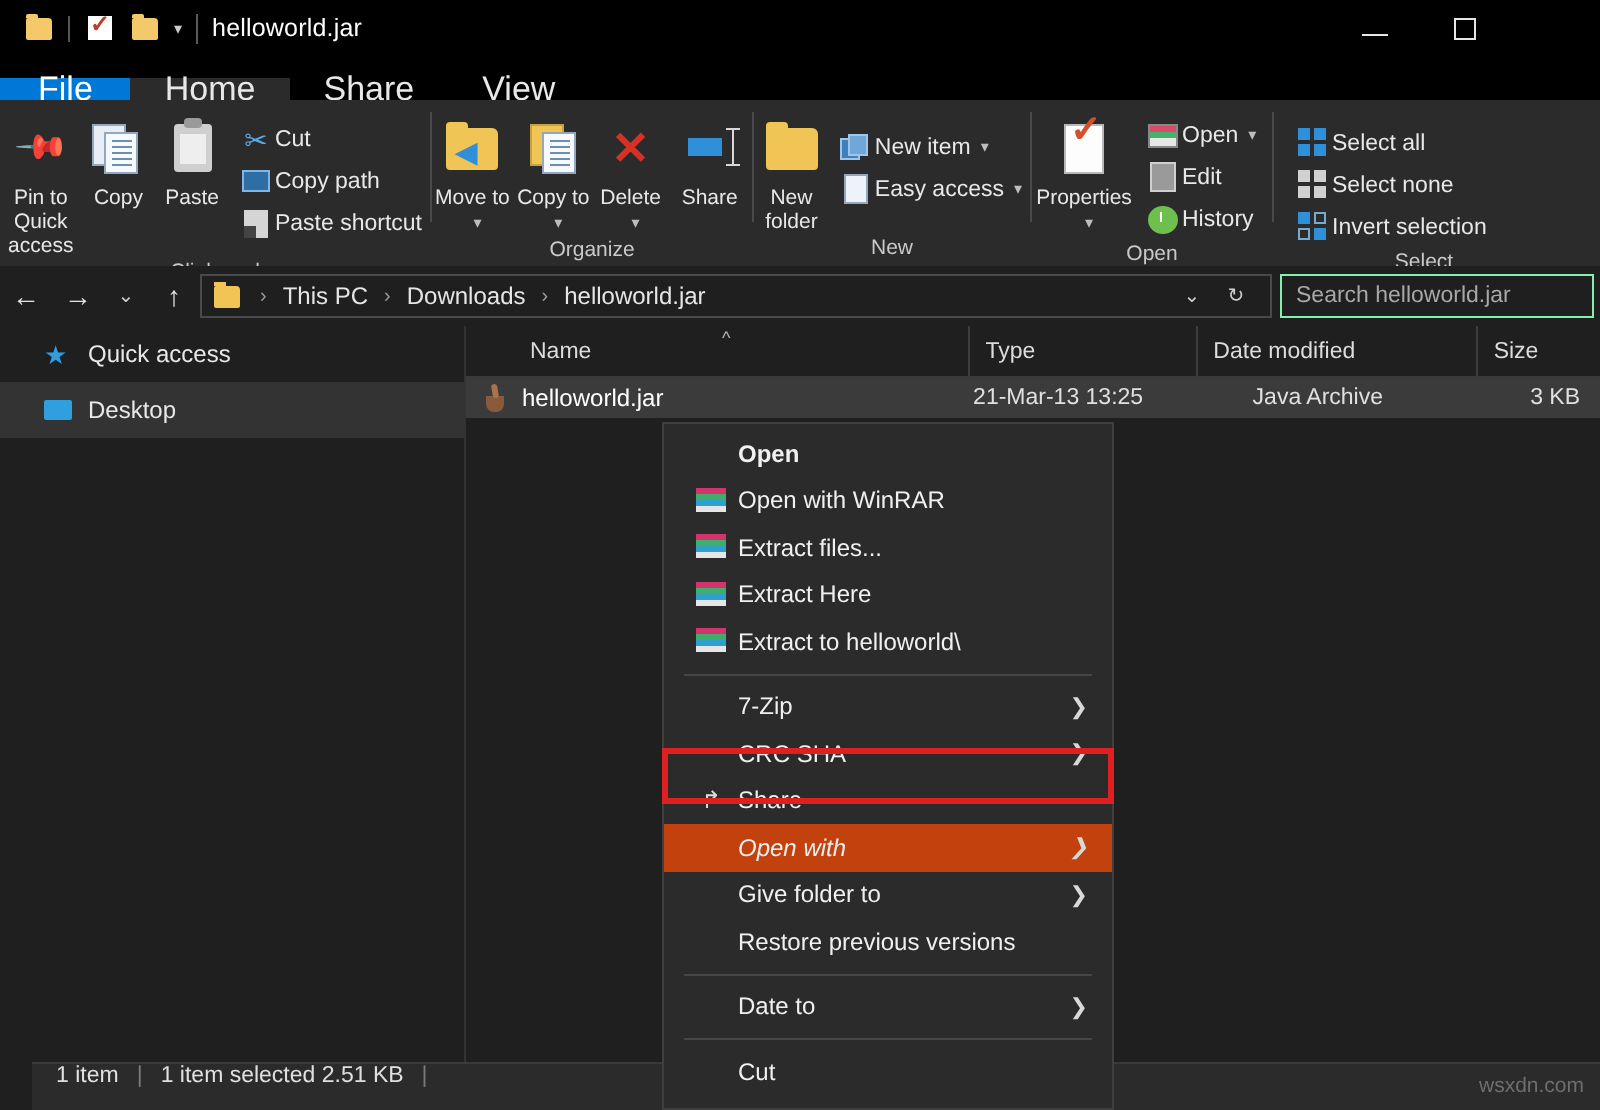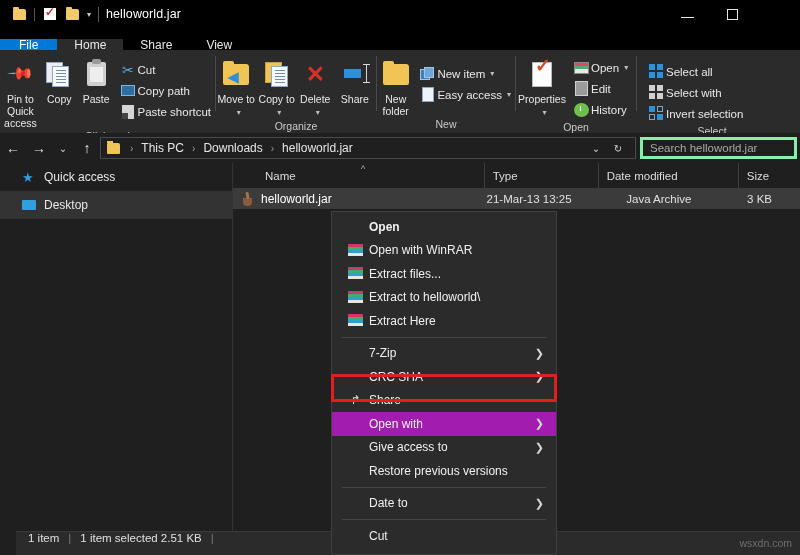--- a/index.html
+++ b/index.html
@@ -44,21 +44,21 @@
   .wc { width: 45px; height: 28px; display: flex; align-items: center; justify-content: center; }
   .wc-min { width: 13px; height: 1px; background: #e6e6e6; margin-top: 6px; }
   .wc-max { width: 11px; height: 11px; border: 1px solid #e6e6e6; }
   .wc-close { font-size: 13px; color: #e6e6e6; line-height: 1; }
 
   
   .tabstrip {
     position: absolute; left: 0; top: 28px; width: 800px; height: 22px;
     background: #000; display: flex; align-items: stretch;
   }
-  .tab { padding: 0 17px; display: flex; align-items: center; font-size: 12px; color: #e8e8e8; margin-top: 11px; }
+  .tab { padding: 0 17px; display: flex; align-items: center; font-size: 17px; color: #e8e8e8; margin-top: 11px; }
   .tab.file { background: #0078d7; color: #fff; padding: 0 19px; }
   .tab.active { background: #2b2b2b; }
 
   
   .ribbon {
     position: absolute; left: 0; top: 50px; width: 800px; height: 83px;
     background: #2b2b2b; display: flex; align-items: stretch;
   }
   .rgroup { position: relative; display: flex; flex-direction: column; height: 83px; }
   .rgroup-body { flex: 1; display: flex; align-items: flex-start; padding-top: 5px; }
@@ -143,21 +143,21 @@
   .navbtn.sm { font-size: 10px; width: 22px; color: #cfcfcf; }
   .addrbox {
     flex: 1; height: 22px; border: 1px solid #4a4a4a; background: #1f1f1f;
     display: flex; align-items: center; padding: 0 6px; margin-right: 4px;
   }
   .crumb { font-size: 12px; color: #e6e6e6; padding: 0 2px; }
   .crumb-sep { font-size: 10px; color: #9a9a9a; padding: 0 6px; }
   .addr-folder { width: 13px; height: 11px; background: #f0c455; border-radius:1px 2px 1px 1px; position:relative; margin-right:4px; }
   .addr-folder:before{content:"";position:absolute;left:0;top:-2px;width:6px;height:2px;background:#f0c455;}
   .searchbox {
-    width: 157px; height: 22px; border: 3px solid #86efac; background: #1f1f1f;
+    width: 157px; height: 22px; border: 1px solid #86efac; background: #1f1f1f;
     display: flex; align-items: center; padding: 0 7px; margin-right: 3px;
   }
   .searchbox span { font-size: 11.5px; color: #a8a8a8; }
 
   
   .sidebar {
     position: absolute; left: 0; top: 163px; width: 232px; height: 368px;
     background: #1f1f1f;
   }
   .sb-item { height: 28px; display: flex; align-items: center; padding-left: 22px; font-size: 12px; color: #e8e8e8; }
@@ -184,21 +184,21 @@
   .java-ico .steam { position:absolute; left:5px; top:0; width:3px; height:7px; background:#a9714c;
     border-radius: 2px; transform: rotate(-10deg); }
 
   
   .ctxmenu {
     position: absolute; left: 331px; top: 211px; width: 226px;
     background: #2b2b2b; border: 1px solid #3f3f3f; z-index: 40;
     padding: 3px 0 0 0; overflow: hidden; height: 344px;
   }
   .mi { height: 23.5px; display: flex; align-items: center; position: relative; padding-left: 10px; }
-  .mi.hl { background: #a21caf; }
+  .mi.hl { background: #c2410c; font-style: italic; }
   .mi .mico { width: 27px; display: flex; align-items: center; justify-content: center; }
   .mi .mlbl { font-size: 12px; color: #f0f0f0; }
   .mi.bold .mlbl { font-weight: bold; }
   .mi .arrow { position: absolute; right: 12px; font-size: 11px; color: #d8d8d8; }
   .msep { height: 1px; background: #464646; margin: 4px 10px; }
   .rar-ico { width: 15px; height: 13px; position: relative; }
   .rar-ico i { position: absolute; left: 0; width: 15px; height: 3px; }
   .rar-ico i:nth-child(1){ top:0; background:#d4336e; }
   .rar-ico i:nth-child(2){ top:3px; background:#3fae6a; }
   .rar-ico i:nth-child(3){ top:6px; background:#2f9fd0; }
@@ -439,21 +439,21 @@
           </div>
           <div class="smallbtn">
             <span class="si">
               <span class="sel-sq">
                   <i class="e"></i>
                   <i class="e"></i>
                   <i class="e"></i>
                   <i class="e"></i>
                 </span>
             </span>
-            <span>Select with</span>
+            <span>Select none</span>
           </div>
           <div class="smallbtn">
             <span class="si">
               <span class="sel-sq">
                   <i></i>
                   <i class="o"></i>
                   <i class="o"></i>
                   <i></i>
                 </span>
             </span>
@@ -521,21 +521,21 @@
     <div class="filerow">
       <div class="fr-name">
         <span class="java-ico">
             <span class="cup"></span>
             <span class="steam"></span>
           </span>
         <span>helloworld.jar</span>
       </div>
       <div class="fr-cell" style="width:140px">21-Mar-13 13:25</div>
       <div class="fr-cell" style="width:108px">Java Archive</div>
-      <div class="fr-cell" style="width:74px;text-align:right;padding-right:28px">3 KB</div>
+      <div class="fr-cell" style="width:74px;text-align:right;padding-right:10px">3 KB</div>
     </div>
   </div>
 
   <div class="ctxmenu">
     <div class="mi bold">
       <span class="mico"></span>
       <span class="mlbl">Open</span>
     </div>
     <div class="mi">
       <span class="mico">
@@ -561,32 +561,32 @@
     </div>
     <div class="mi">
       <span class="mico">
           <span class="rar-ico">
             <i></i>
             <i></i>
             <i></i>
             <i></i>
           </span>
         </span>
-      <span class="mlbl">Extract to helloworld\</span>
+      <span class="mlbl">Extract Here</span>
     </div>
     <div class="mi">
       <span class="mico">
           <span class="rar-ico">
             <i></i>
             <i></i>
             <i></i>
             <i></i>
           </span>
         </span>
-      <span class="mlbl">Extract Here</span>
+      <span class="mlbl">Extract to helloworld\</span>
     </div>
     <div class="msep"></div>
     <div class="mi">
       <span class="mico"></span>
       <span class="mlbl">7-Zip</span>
       <span class="arrow">❯</span>
     </div>
     <div class="mi">
       <span class="mico"></span>
       <span class="mlbl">CRC SHA</span>
@@ -598,21 +598,21 @@
         </span>
       <span class="mlbl">Share</span>
     </div>
     <div class="mi hl">
       <span class="mico"></span>
       <span class="mlbl">Open with</span>
       <span class="arrow">❯</span>
     </div>
     <div class="mi">
       <span class="mico"></span>
-      <span class="mlbl">Give access to</span>
+      <span class="mlbl">Give folder to</span>
       <span class="arrow">❯</span>
     </div>
     <div class="mi">
       <span class="mico"></span>
       <span class="mlbl">Restore previous versions</span>
     </div>
     <div class="msep"></div>
     <div class="mi">
       <span class="mico"></span>
       <span class="mlbl">Date to</span>

